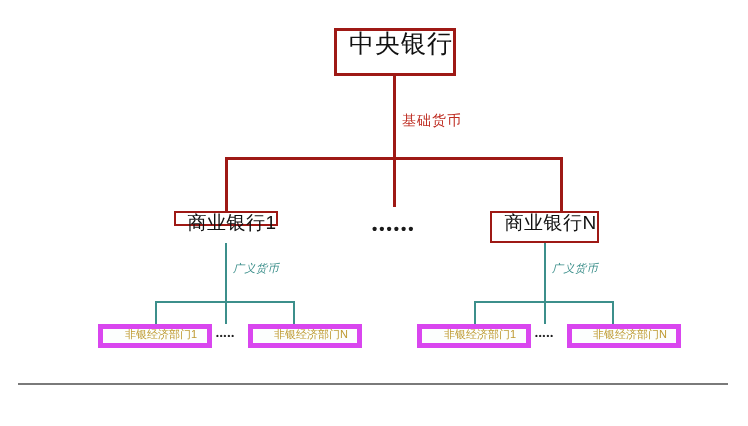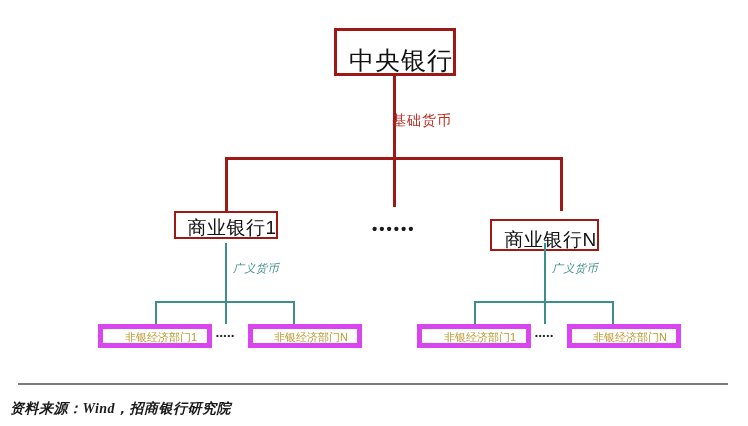--- a/index.html
+++ b/index.html
@@ -21,21 +21,21 @@
     left: 0; top: 0;
     width: 748px;
     height: 426px;
   }
 
   
   .node {
     position: absolute;
     box-sizing: border-box;
     display: flex;
-    align-items: flex-end;
+    align-items: flex-start;
     justify-content: center;
     background: #ffffff;
     white-space: nowrap;
     line-height: 1;
     padding-left: 12px;
   }
 
   
   .node-root {
     border: 3px solid #9E1915;
@@ -133,29 +133,29 @@
   <div class="line line-red-v" style="left:393px; top:76px; height:82px;"></div>
 
   <div class="line line-red-h" style="left:225px; top:157px; width:338px;"></div>
 
   <div class="line line-red-v" style="left:225px; top:157px; height:54px;"></div>
 
   <div class="line line-red-v" style="left:393px; top:157px; height:50px;"></div>
 
   <div class="line line-red-v" style="left:560px; top:157px; height:54px;"></div>
 
-  <div class="edge-label edge-label-red" style="left:392px; top:113px;">基础货币</div>
-
-  <div class="node node-bank" style="left:174px; top:211px; width:104px; height:28px;">
+  <div class="edge-label edge-label-red" style="left:402px; top:113px;">基础货币</div>
+
+  <div class="node node-bank" style="left:174px; top:211px; width:104px; height:15px;">
     <span>商业银行1</span>
   </div>
 
   <div class="ellipsis ellipsis-big" style="left:372px; top:221px;">••••••</div>
 
-  <div class="node node-bank" style="left:490px; top:211px; width:109px; height:32px;margin-top:8px;">
+  <div class="node node-bank" style="left:490px; top:211px; width:109px; height:32px;">
     <span>商业银行N</span>
   </div>
 
   <div class="line line-teal-v" style="left:225px; top:243px; height:60px;"></div>
 
   <div class="line line-teal-h" style="left:155px; top:301px; width:140px;"></div>
 
   <div class="line line-teal-v" style="left:155px; top:301px; height:23px;"></div>
 
   <div class="line line-teal-v" style="left:225px; top:301px; height:23px;"></div>
@@ -191,15 +191,14 @@
   </div>
 
   <div class="ellipsis ellipsis-small" style="left:535px; top:332px;">•••••</div>
 
   <div class="node node-sector" style="left:567px; top:324px; width:114px; height:24px;">
     <span>非银经济部门N</span>
   </div>
 
   <div id="footer-rule"></div>
 
-  <div id="source-note">资料来源：Wind，招商银行研究院</div>
 
 </div>
 
 </body></html>

